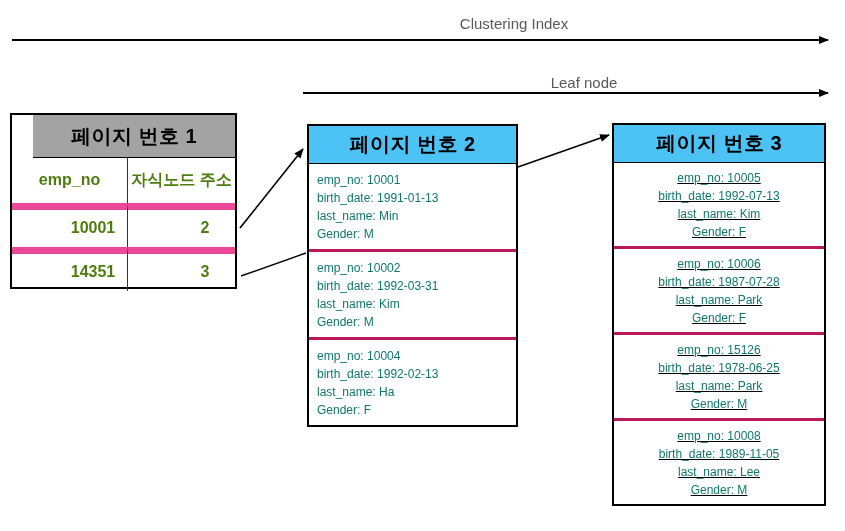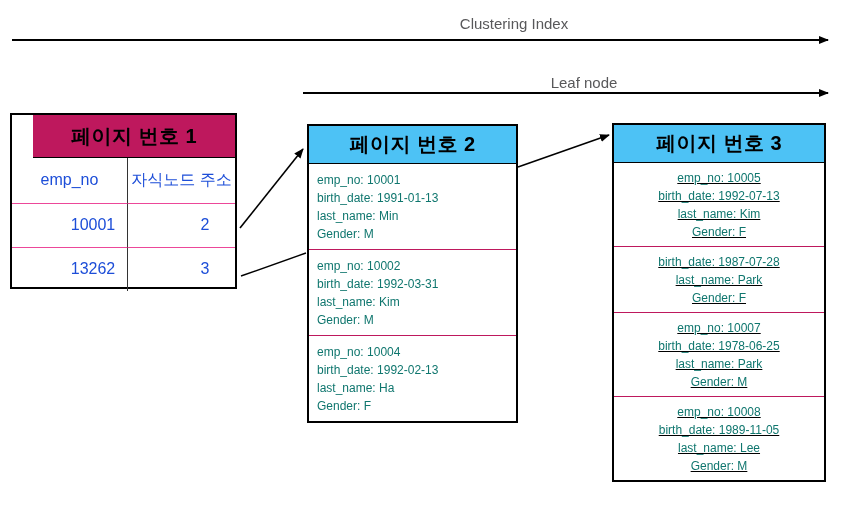--- a/index.html
+++ b/index.html
@@ -52,35 +52,36 @@
 
   
   .index-table { left: 10px; top: 113px; width: 227px; height: 176px; }
   .index-table .page-header { height: 43px; }
   .index-grid { display: grid; grid-template-columns: 115px 1fr; }
   .index-grid .cell {
     display: flex;
     align-items: center;
     justify-content: center;
     font-size: 16px;
-    color: #1d4ed8;
+    color: #4d7c0f;
     height: 44px;
+    font-weight: bold;
   }
   .index-grid .cell:nth-child(-n+2) { height: 44.5px; }
   .index-grid .cell:nth-child(2n) { border-left: 1px solid #333333; }
-  .index-grid .cell:nth-child(n+3) { border-top: 1px solid #ec4899; padding-left: 47px; }
+  .index-grid .cell:nth-child(n+3) { border-top: 7px solid #ec4899; padding-left: 47px; }
 
   
   .leaf-table { width: 211px; }
   .leaf-table .page-header { height: 38px; }
   .leaf-page2 { left: 307px; top: 124px; }
   .leaf-page3 { left: 612px; top: 123px; width: 214px; text-align: center; }
   .record {
     padding: 7px 8px 6px 8px;
-    border-top: 1px solid #be185d;
+    border-top: 3px solid #be185d;
   }
   .leaf-page3 .record { padding: 6px 8px 5px 8px; text-decoration: underline; }
   .record:first-child { border-top: none; }
   .rec-line {
     font-size: 12px;
     line-height: 18px;
     color: #0f766e;
     white-space: nowrap;
   }
 </style>
@@ -99,27 +100,27 @@
     <line x1="303" y1="93" x2="828" y2="93" stroke="#000000" stroke-width="2.2" marker-end="url(#ah)"></line>
     <line x1="240" y1="228" x2="303" y2="149" stroke="#000000" stroke-width="1.6" marker-end="url(#ah)"></line>
     <line x1="241" y1="276" x2="306" y2="253" stroke="#000000" stroke-width="1.4"></line>
     <line x1="518" y1="167" x2="609" y2="135" stroke="#000000" stroke-width="1.6" marker-end="url(#ah)"></line>
   </svg>
 
   <div class="flow-label" style="left:514px; top:15px;">Clustering Index</div>
   <div class="flow-label" style="left:584px; top:74px;">Leaf node</div>
 
   <div class="page-table index-table">
-    <div class="page-header" style="background: #be185d; margin-left: 21px;">페이지 번호 1</div>
+    <div class="page-header" style="background: #a3a3a3; margin-left: 21px;">페이지 번호 1</div>
     <div class="index-grid">
         <div class="cell">emp_no</div>
         <div class="cell">자식노드 주소</div>
         <div class="cell">10001</div>
         <div class="cell">2</div>
-        <div class="cell">13262</div>
+        <div class="cell">14351</div>
         <div class="cell">3</div>
       </div>
   </div>
 
   <div class="page-table leaf-table leaf-page2">
     <div class="page-header" style="background: rgb(77, 194, 245);">페이지 번호 2</div>
     <div class="records">
         <div class="record">
           <div class="rec-line">emp_no: 10001</div>
           <div class="rec-line">birth_date: 1991-01-13</div>
@@ -144,26 +145,27 @@
   <div class="page-table leaf-table leaf-page3">
     <div class="page-header" style="background: rgb(77, 194, 245);">페이지 번호 3</div>
     <div class="records">
         <div class="record">
           <div class="rec-line">emp_no: 10005</div>
           <div class="rec-line">birth_date: 1992-07-13</div>
           <div class="rec-line">last_name: Kim</div>
           <div class="rec-line">Gender: F</div>
         </div>
         <div class="record">
+          <div class="rec-line">emp_no: 10006</div>
           <div class="rec-line">birth_date: 1987-07-28</div>
           <div class="rec-line">last_name: Park</div>
           <div class="rec-line">Gender: F</div>
         </div>
         <div class="record">
-          <div class="rec-line">emp_no: 10007</div>
+          <div class="rec-line">emp_no: 15126</div>
           <div class="rec-line">birth_date: 1978-06-25</div>
           <div class="rec-line">last_name: Park</div>
           <div class="rec-line">Gender: M</div>
         </div>
         <div class="record">
           <div class="rec-line">emp_no: 10008</div>
           <div class="rec-line">birth_date: 1989-11-05</div>
           <div class="rec-line">last_name: Lee</div>
           <div class="rec-line">Gender: M</div>
         </div>

